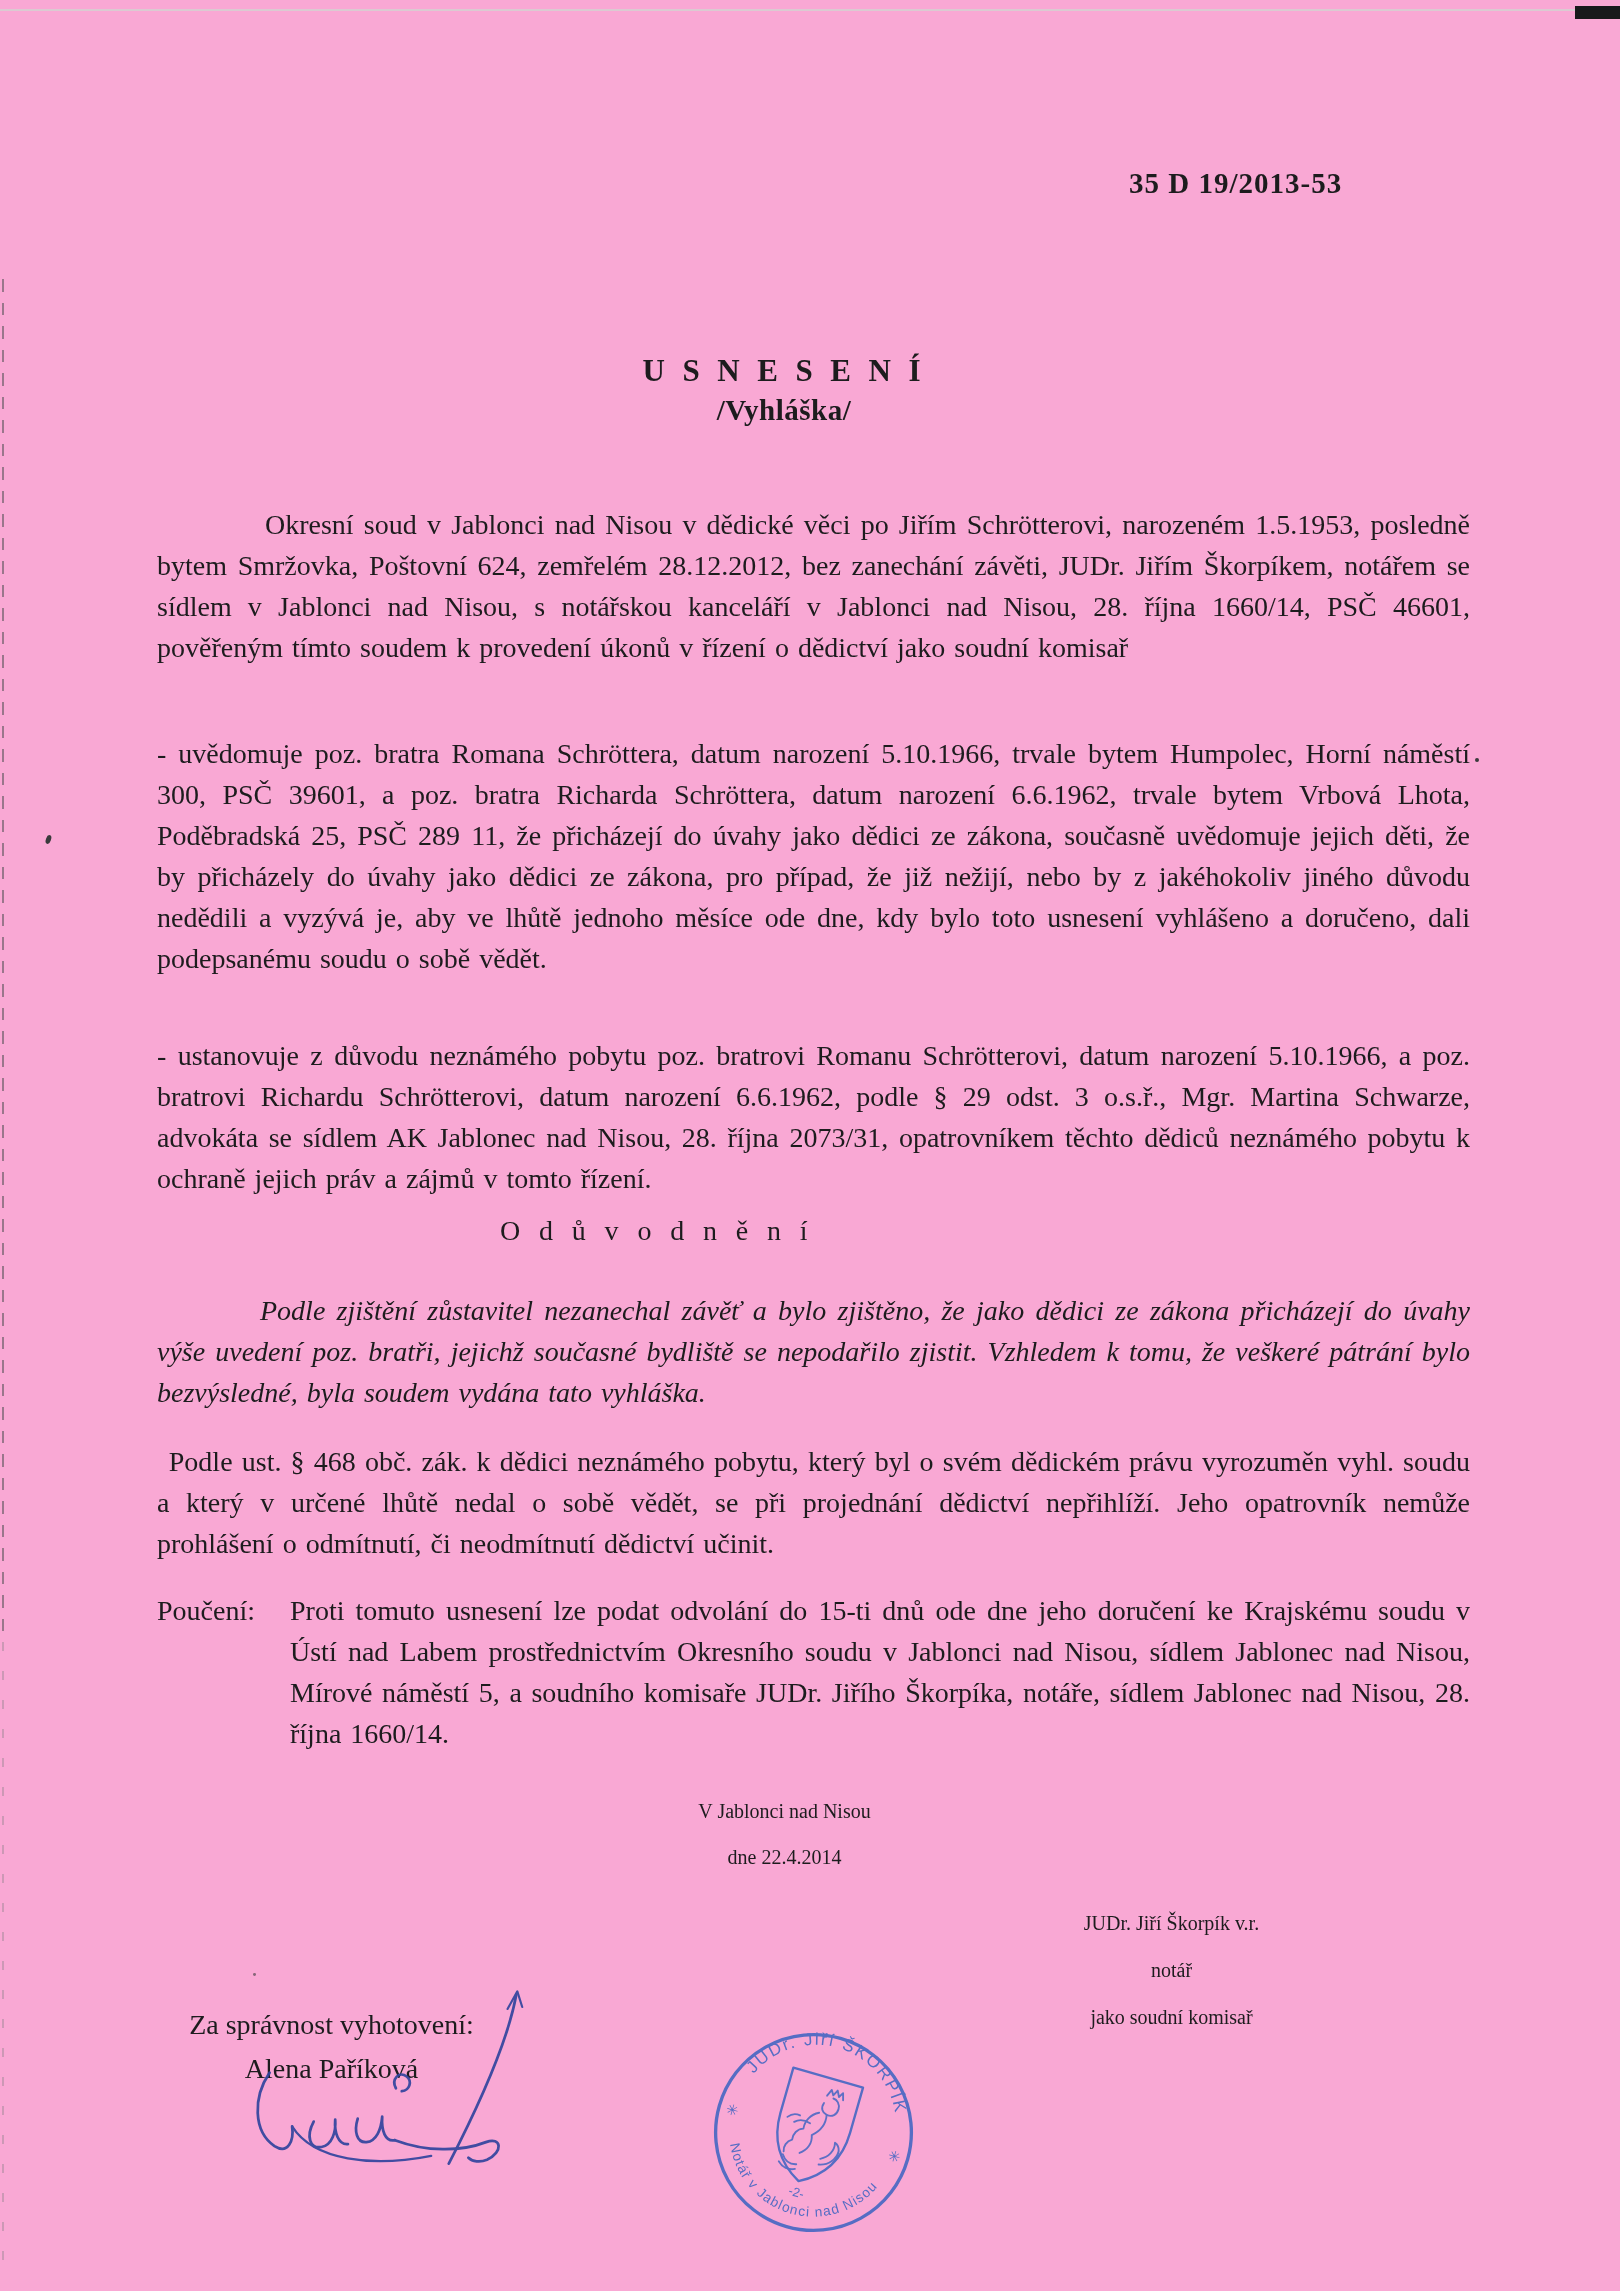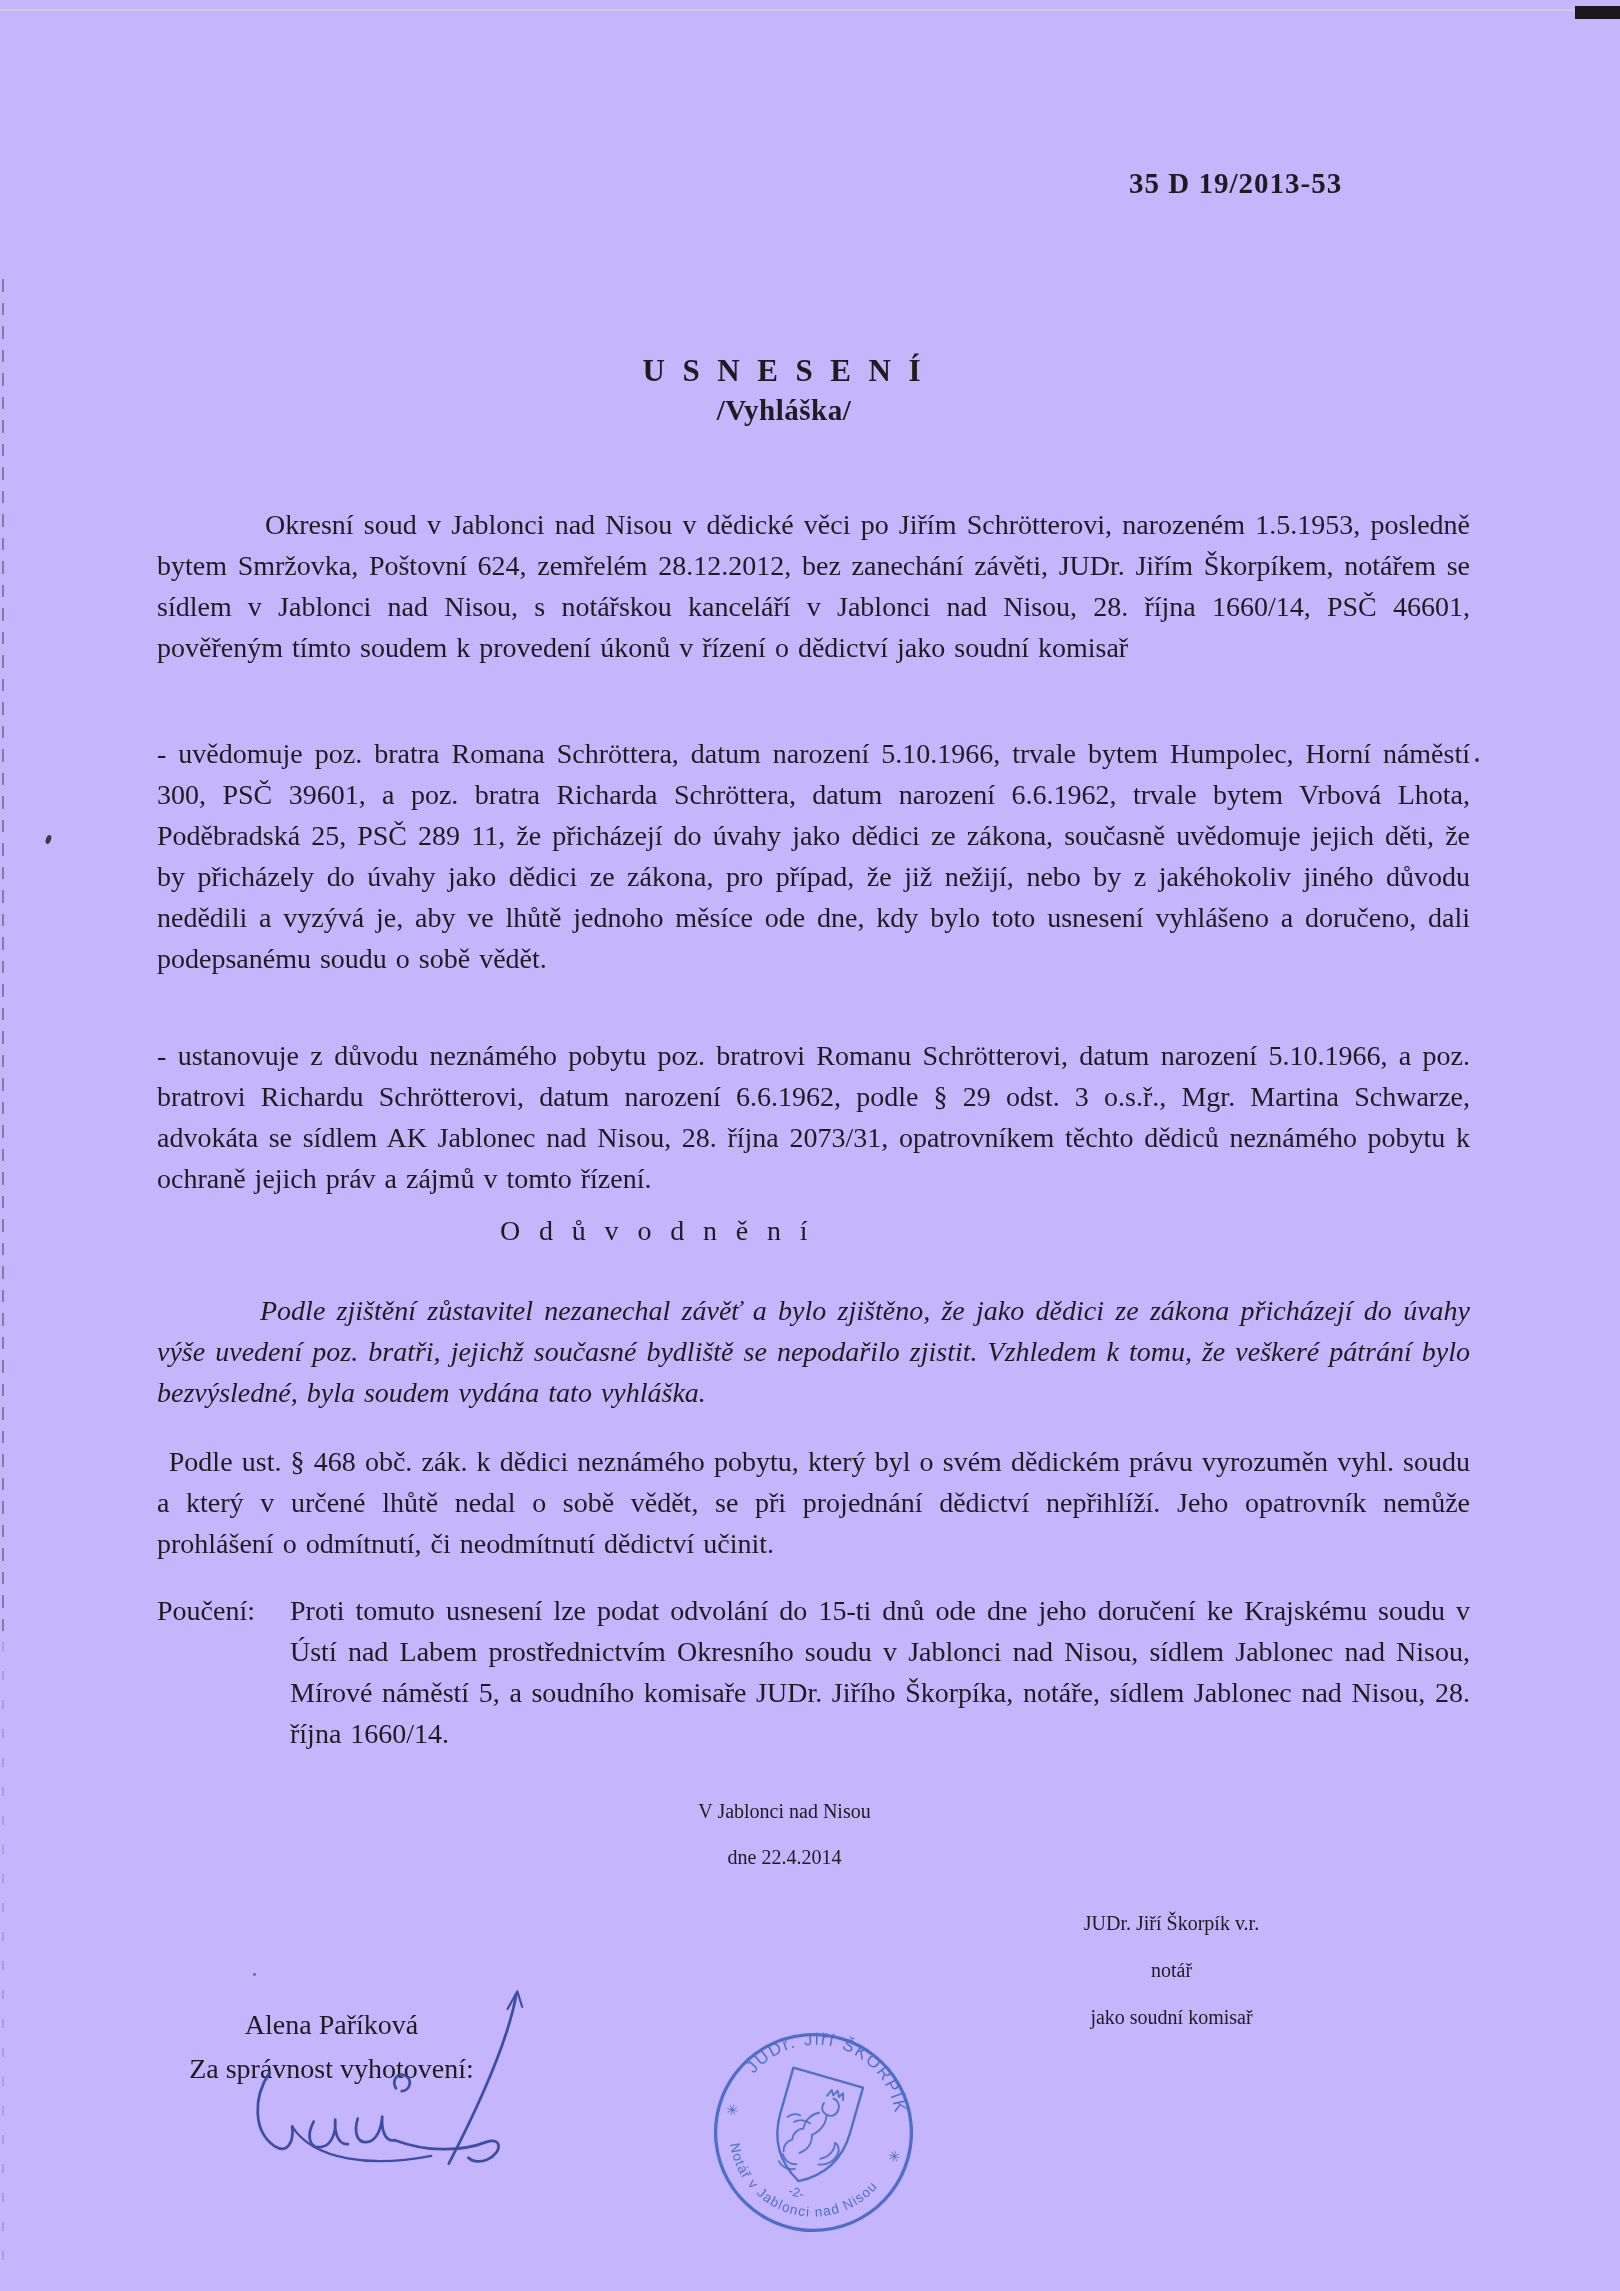--- a/index.html
+++ b/index.html
@@ -1,19 +1,19 @@
 <!DOCTYPE html>
 <html><head>
 <meta charset="utf-8">
 <style>
   html,body{margin:0;padding:0;background:#e8e8e8;}
   .page{
     position:relative;
     width:1620px;height:2292px;
-    background:#c4b5fd;
+    background:#f9a8d4;
     overflow:hidden;
     font-family:"Liberation Serif", serif;
     color:#1d1c1e;
   }
   .abs{position:absolute;}
   .body-text{
     font-size:28px;line-height:41px;
     text-align:justify;word-spacing:2px;
     color:#1d1c1e;
   }
@@ -83,22 +83,22 @@
     <div>dne 22.4.2014</div>
   </div>
 
   <div class="abs center-block" style="left:990px;top:1900px;width:363px;line-height:47px;">
     <div>JUDr. Jiří Škorpík v.r.</div>
     <div>notář</div>
     <div>jako soudní komisař</div>
   </div>
 
   <div class="abs" style="left:160px;top:2003px;width:343px;text-align:center;font-size:28px;line-height:44px;">
+    <div>Za správnost vyhotovení:</div>
     <div>Alena Paříková</div>
-    <div>Za správnost vyhotovení:</div>
   </div>
 
   <svg class="abs" style="left:196px;top:1960px;" width="392" height="235" viewBox="0 0 400 240">
     <g fill="none" stroke="#32459e" stroke-width="2.8" stroke-linecap="round" stroke-linejoin="round" opacity="0.92">
       <path d="M 327 35 C 318 85 288 150 258 208"></path>
       <path d="M 318 50 L 328 32 L 333 48" stroke-width="2.2"></path>
       <path d="M 75 115 C 58 140 58 175 80 190 C 94 199 100 184 98 170"></path>
       <path d="M 120 165 C 112 180 116 193 128 191 C 139 189 143 175 142 163 C 141 176 145 189 155 188"></path>
       <path d="M 165 162 C 161 175 164 187 174 186 C 184 185 189 173 190 160 C 189 174 193 186 203 184"></path>
       <path d="M 204 131 C 199 122 207 113 215 119 C 221 124 218 133 210 134"></path>

